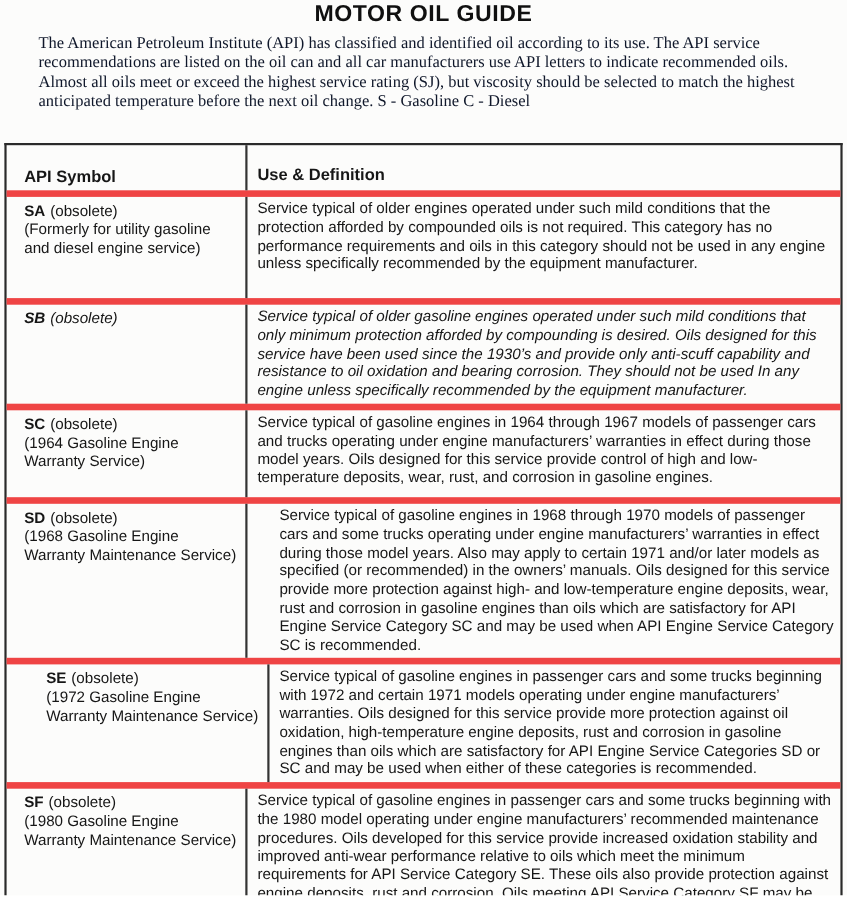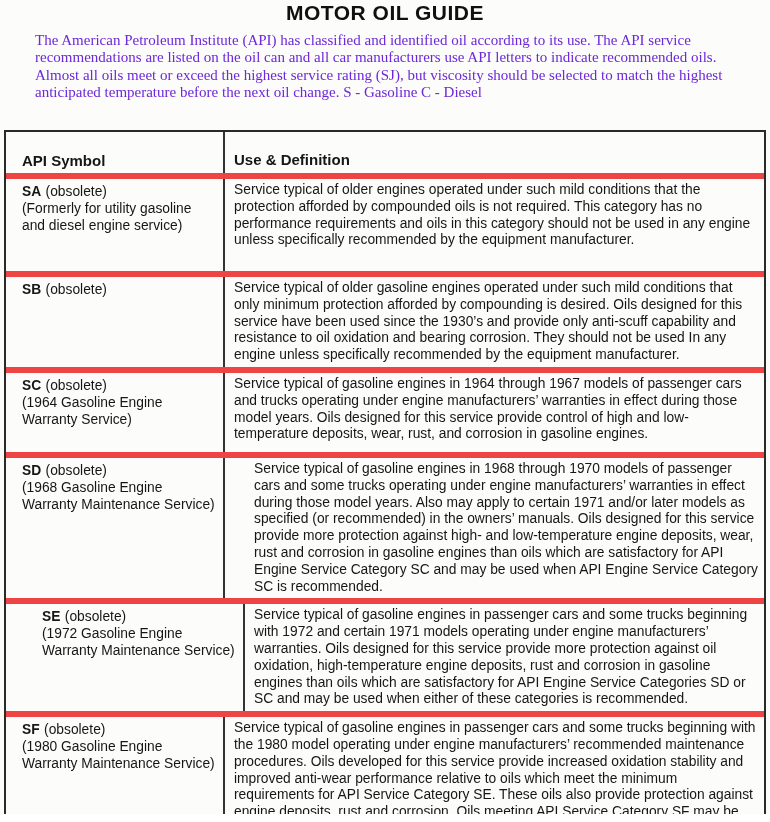--- a/index.html
+++ b/index.html
@@ -20,21 +20,21 @@
     font-weight: bold;
     letter-spacing: 0.5px;
     color: #101010;
     font-family: "Liberation Sans", sans-serif;
   }
   .intro {
     margin: 7px 35px 0 35px;
     font-family: "Liberation Serif", serif;
     font-size: 15px;
     line-height: 17.4px;
-    color: #6d28d9;
+    color: #0f172a;
   }
   .intro .line { white-space: nowrap; }
   .oil-table {
     position: absolute;
     left: 4px;
     top: 130px;
     width: 762px;
     border: 2px solid #2a2a2a;
     border-bottom: 4px solid #222222;
     background: #fcfcfb;
@@ -60,21 +60,21 @@
   .t-row.header { min-height: 40px; }
   .t-row.header .cell-sym,
   .t-row.header .cell-def {
     font-size: 15px;
     font-weight: bold;
     padding-top: 20px;
   }
   .code { font-weight: bold; }
   .status { margin-left: 0.32em; }
   .row-sa { min-height: 98px; }
-  .row-sb { min-height: 88px; }
+  .row-sb { min-height: 88px; font-style: italic; }
   .row-sc { min-height: 85px; }
   .row-sd { min-height: 137px; gap: 20px; }
   .row-se { min-height: 106px; padding-left: 20px; }
   .row-sf { min-height: 132px; }
 </style>
 </head>
 <body>
 
 <div class="page">
 

